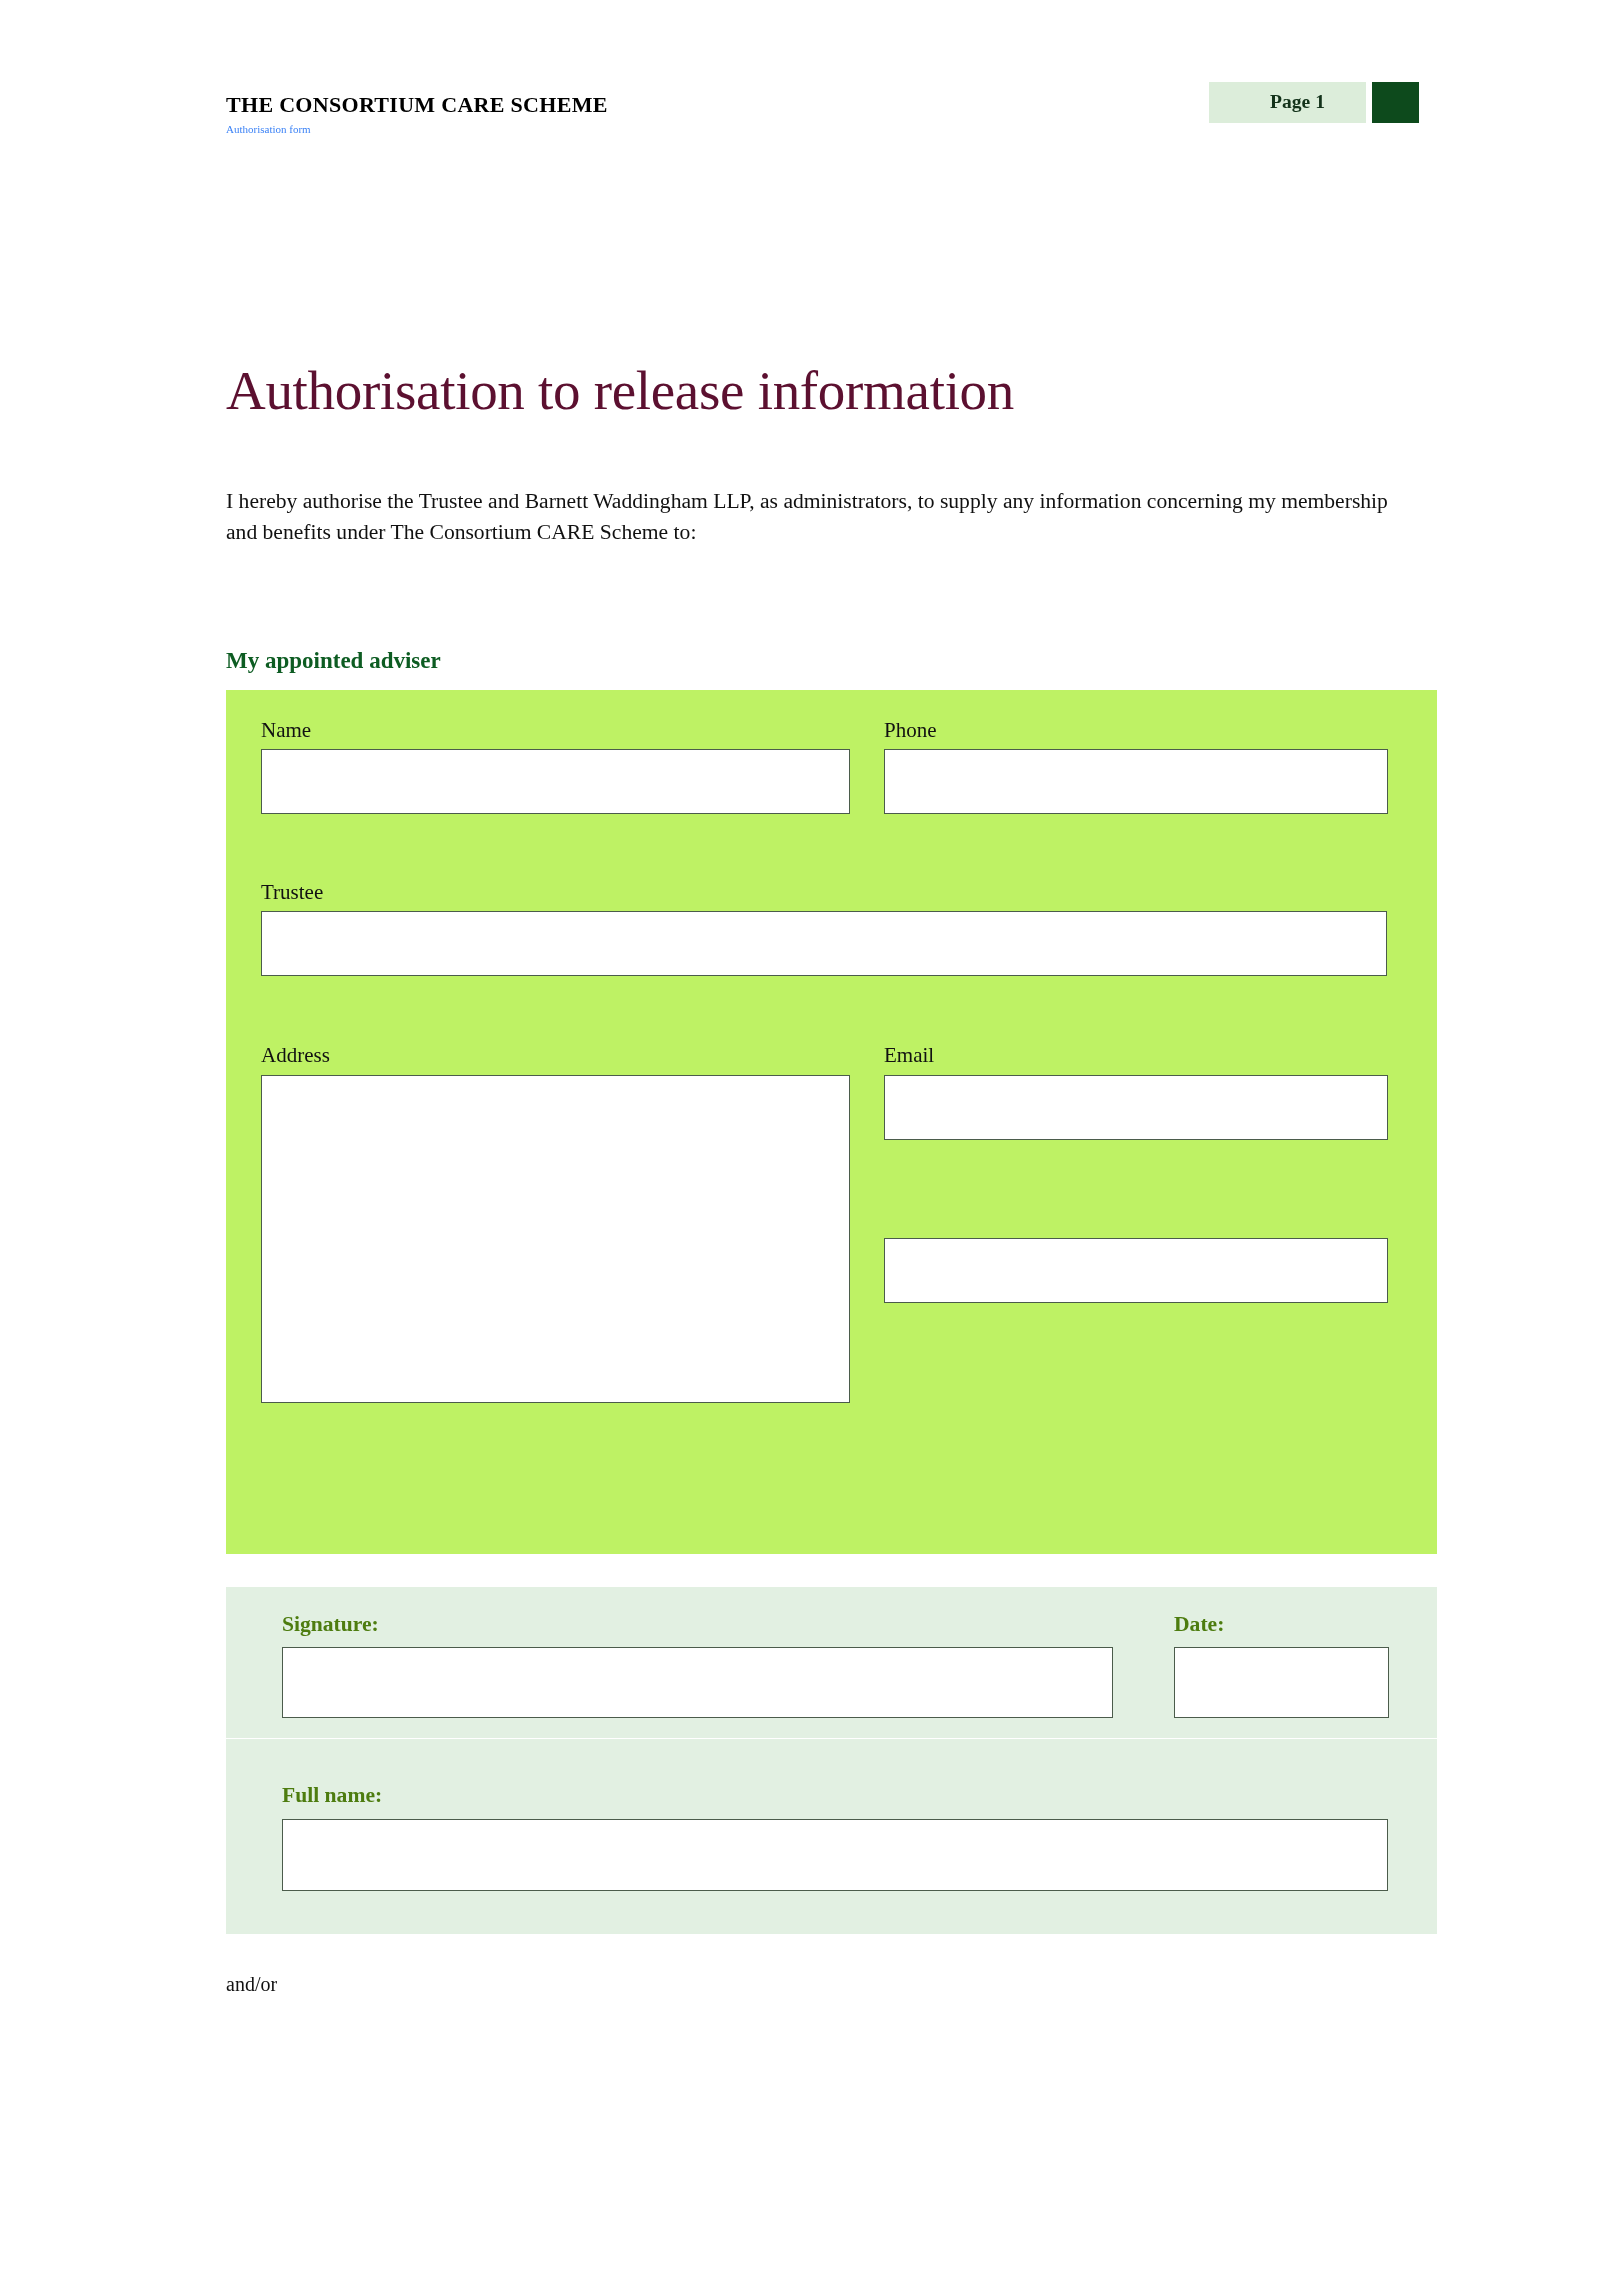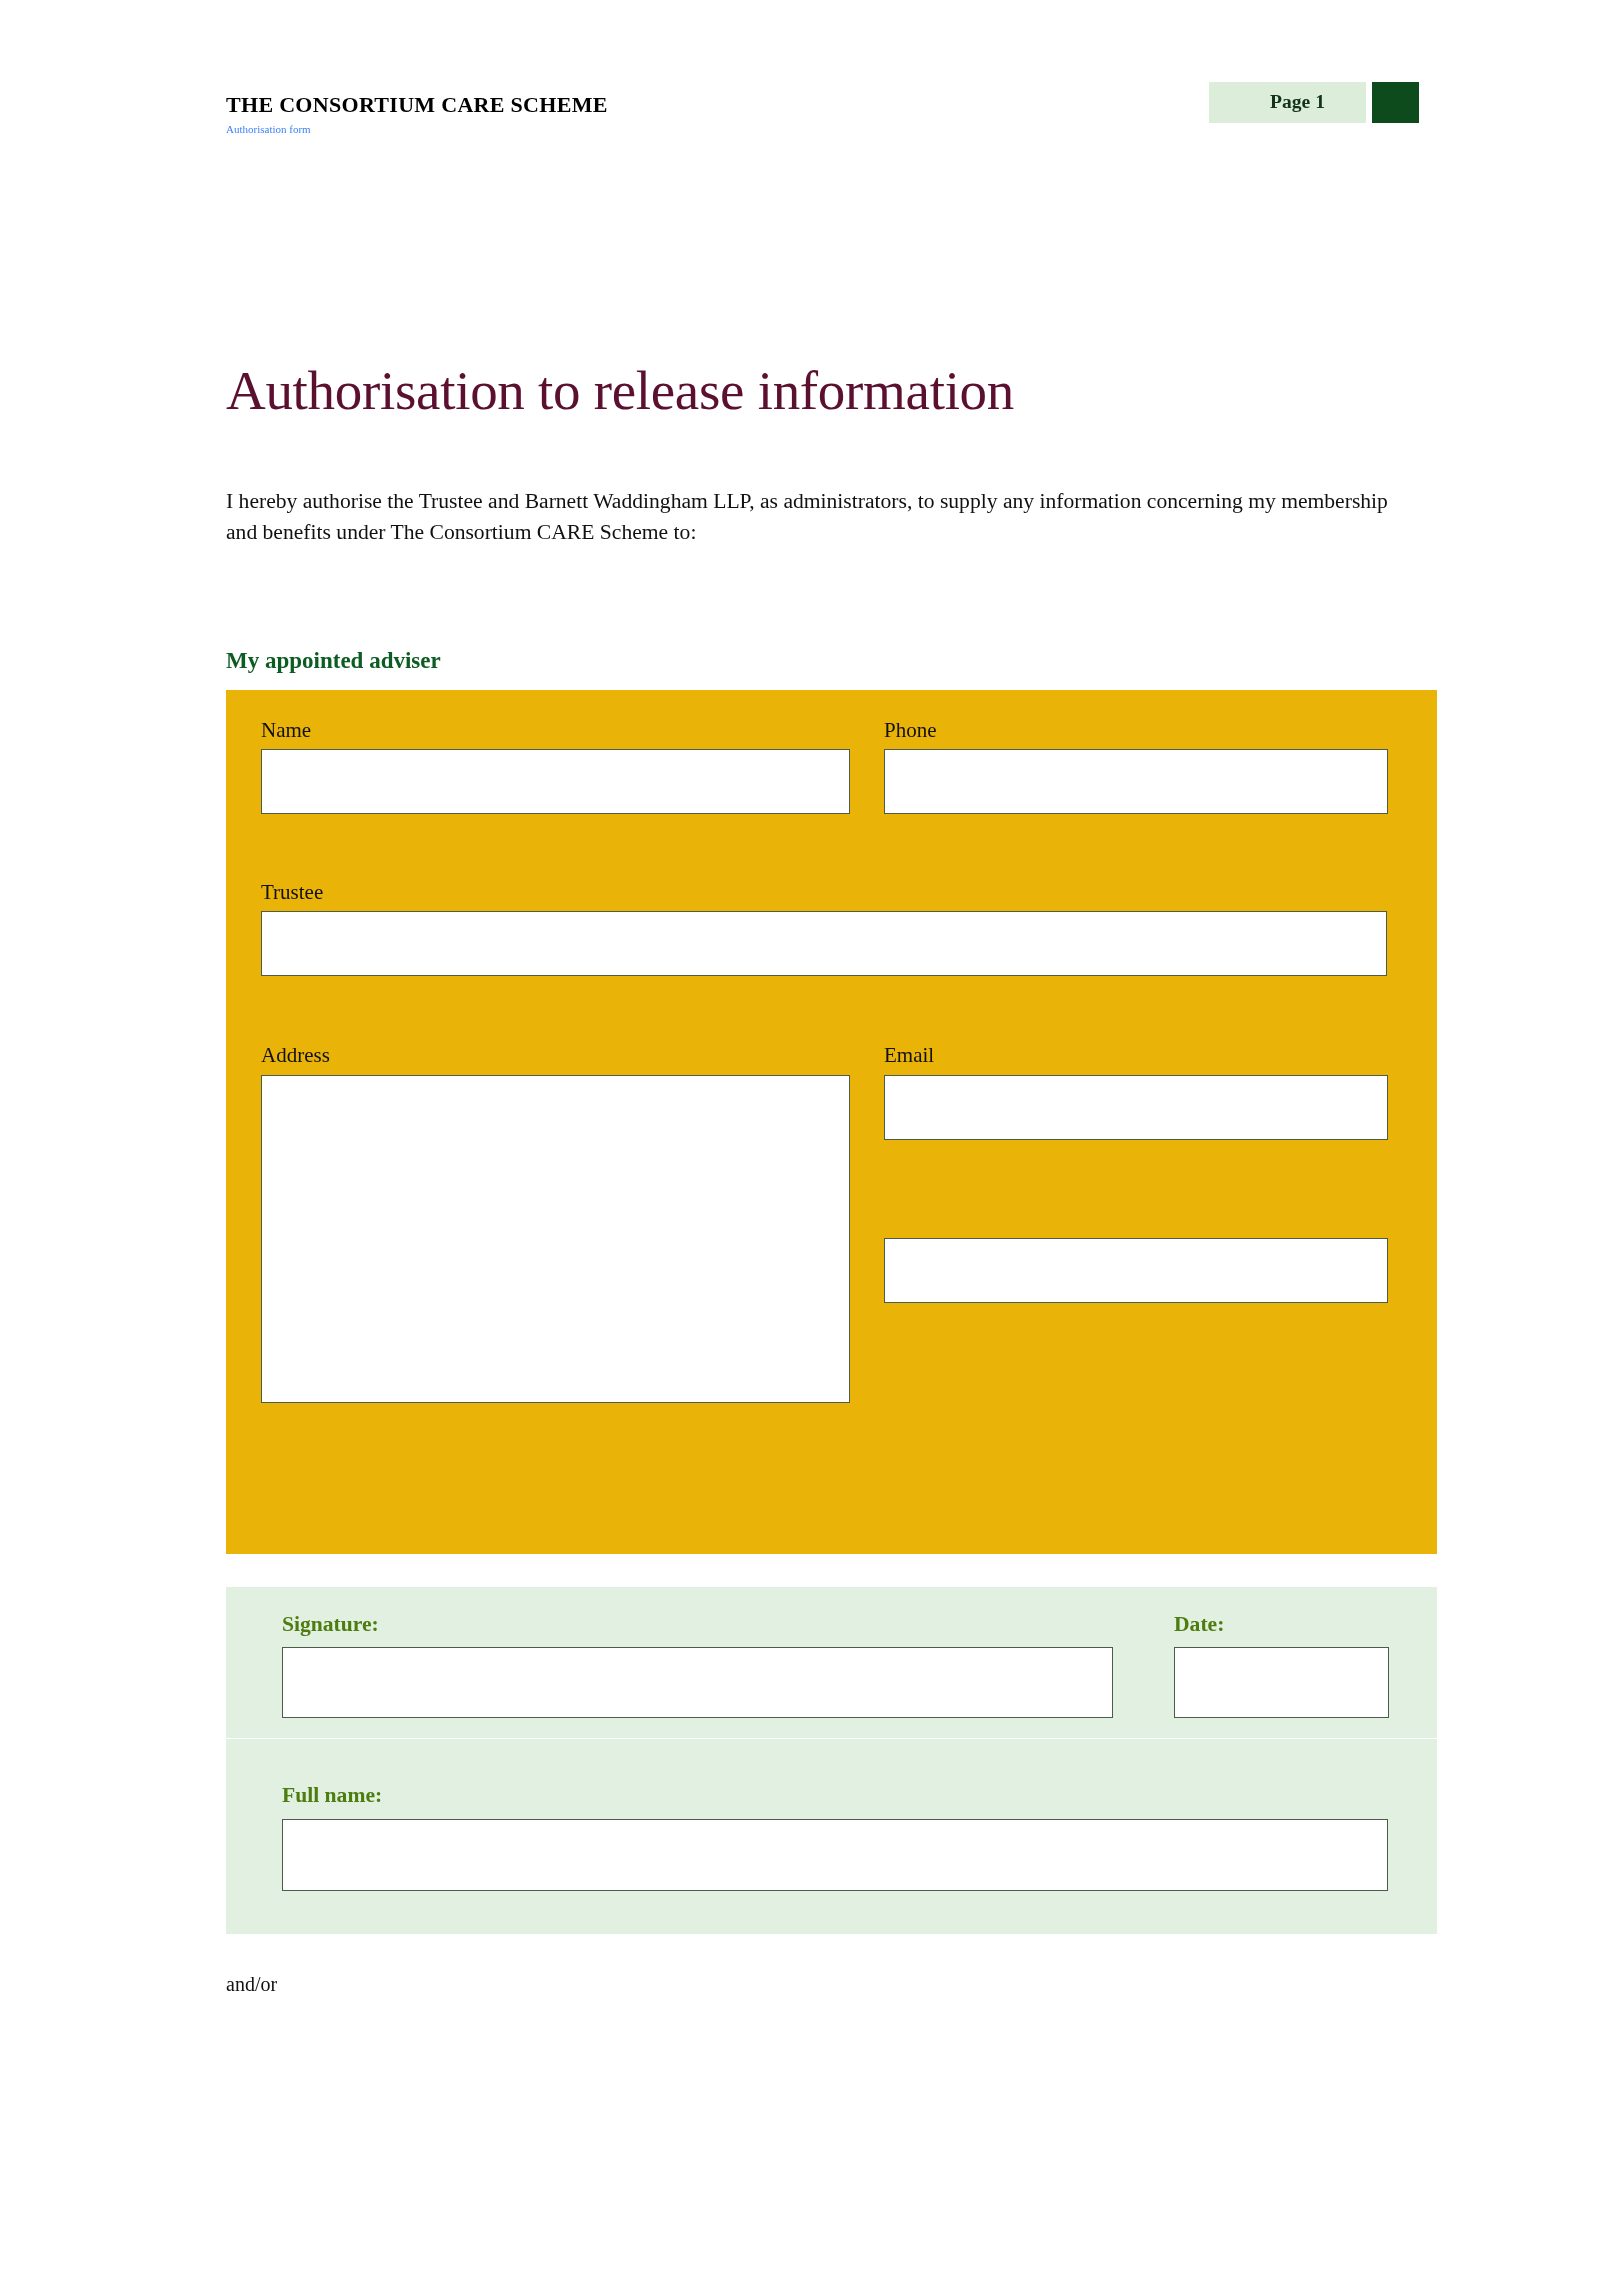--- a/index.html
+++ b/index.html
@@ -102,21 +102,21 @@
     color: #0d5c22;
   }
 
   
   .adviser-panel {
     position: absolute;
     left: 226px;
     top: 690px;
     width: 1211px;
     height: 864px;
-    background: #eab308;
+    background: #bef264;
   }
   .field-label {
     position: absolute;
     font-size: 21px;
     color: #111111;
   }
   .field-box {
     position: absolute;
     background: #ffffff;
     border: 1.3px solid #4b5c4b;

